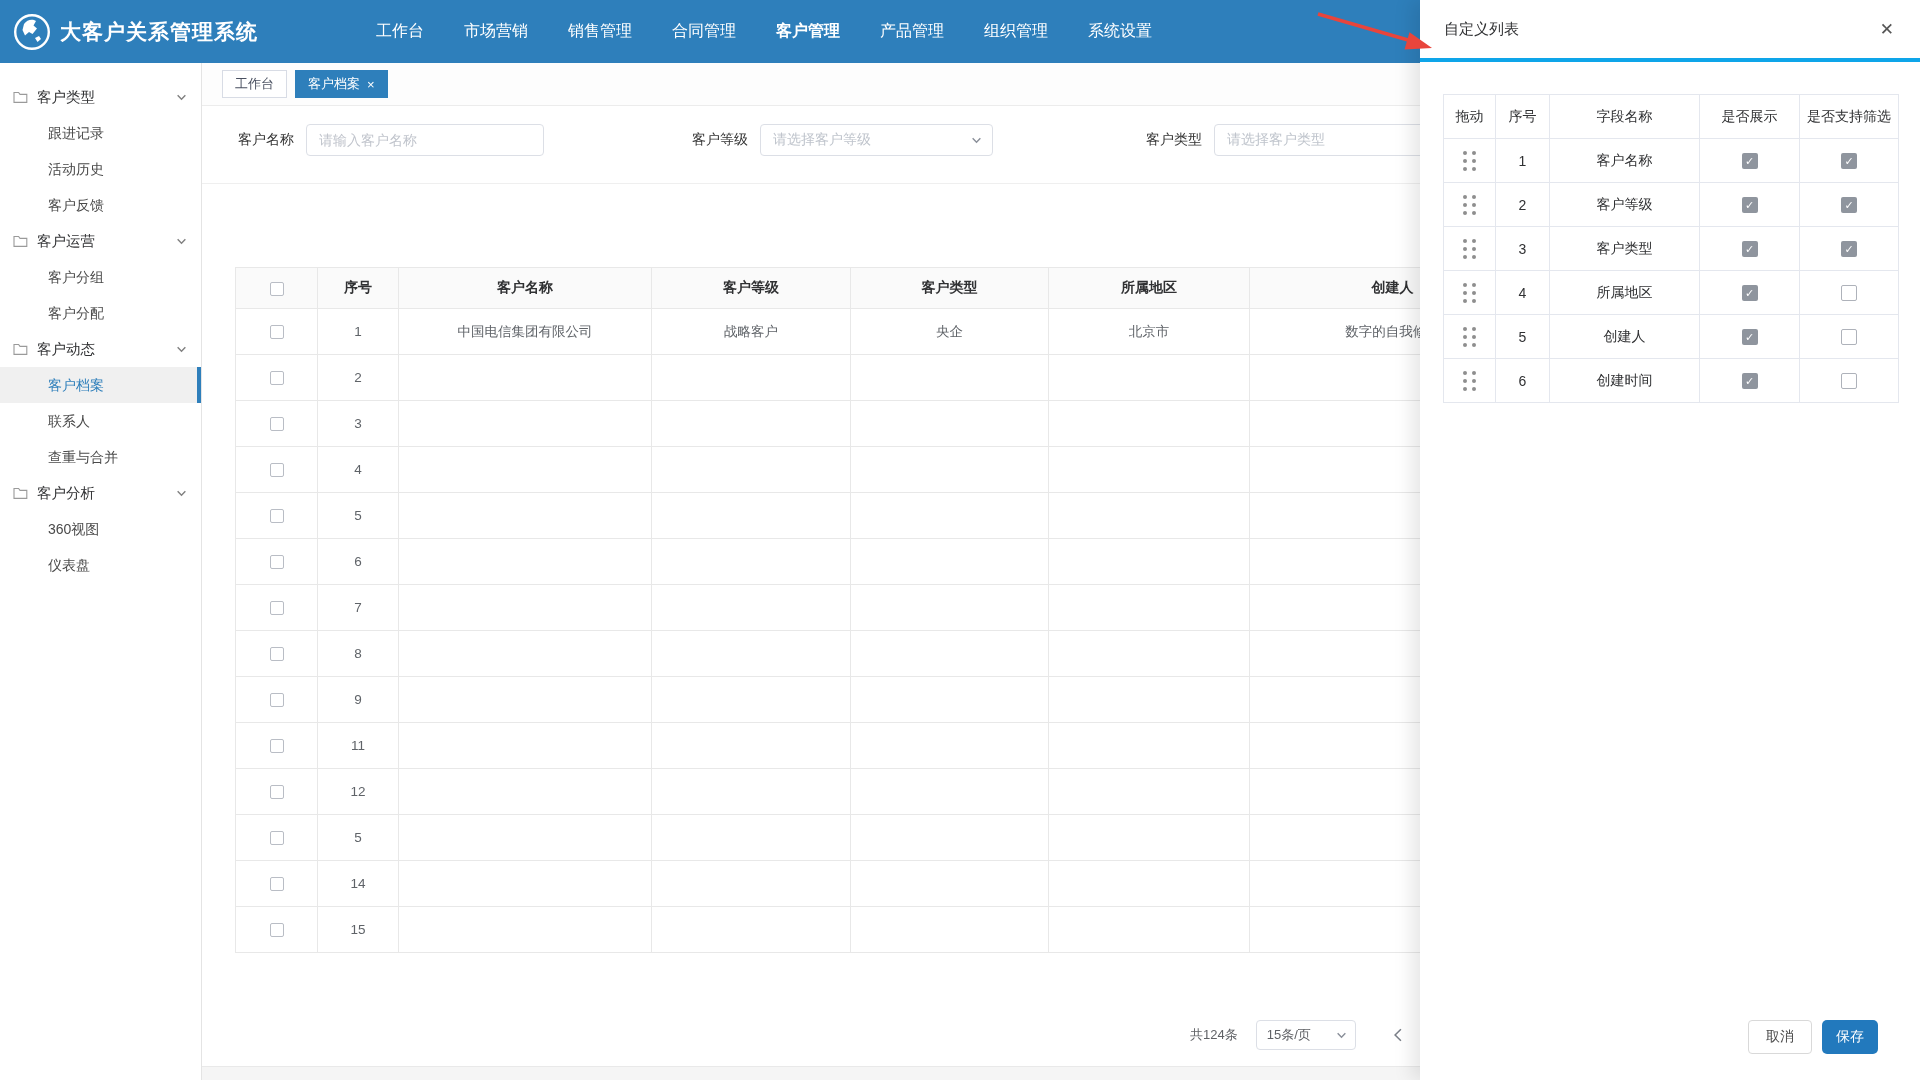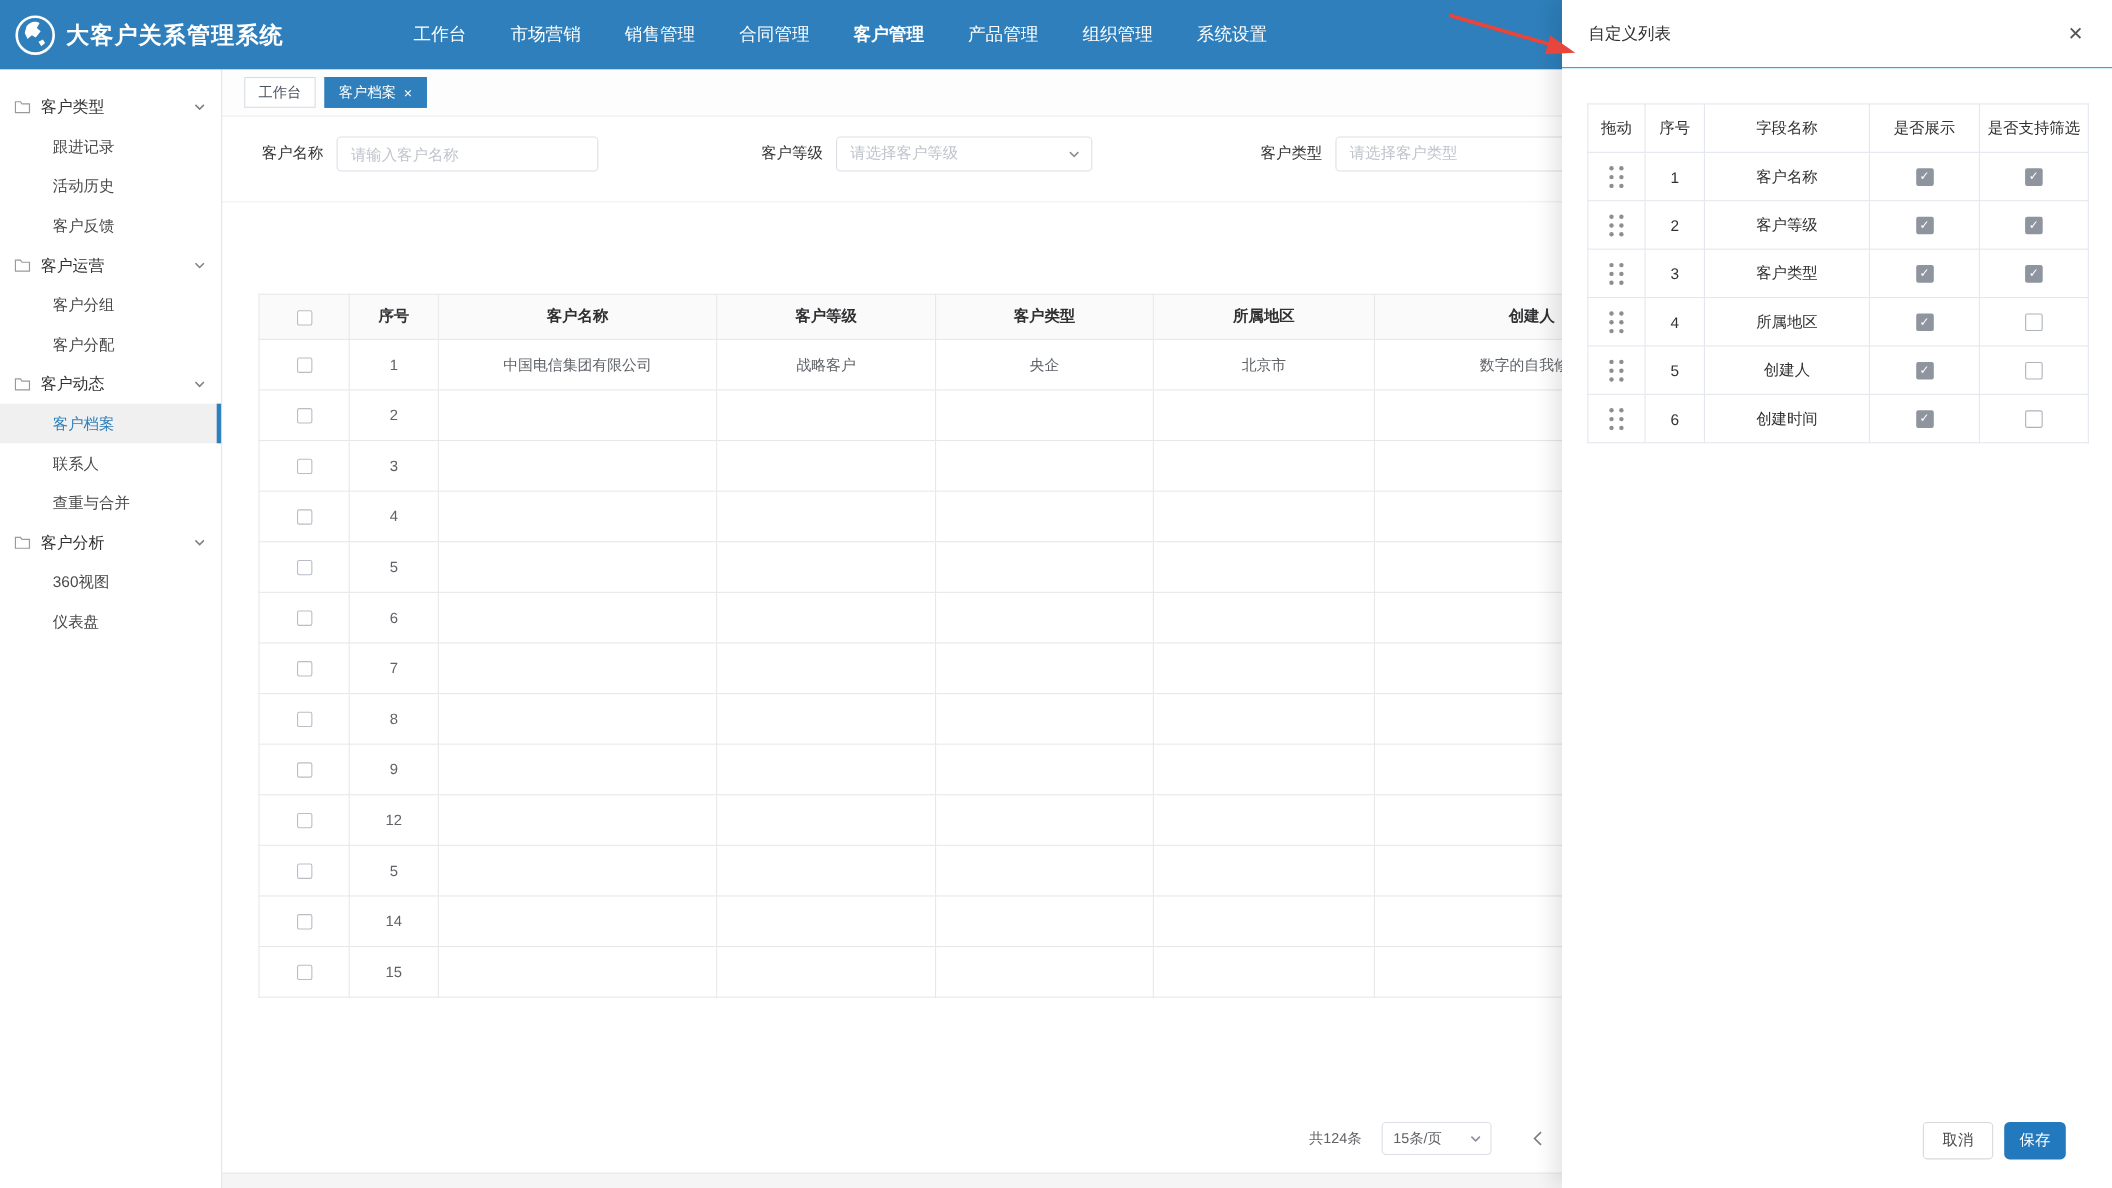--- a/index.html
+++ b/index.html
@@ -63,21 +63,21 @@
   .pagi-total { font-size:13px; color:#606266; white-space:nowrap; }
   .pagi-size { width:100px; height:30px; border:1px solid #dcdfe6; border-radius:4px;
     display:flex; align-items:center; justify-content:space-between;
     padding:0 8px 0 10px; font-size:13px; color:#606266; cursor:pointer; background:#fff; }
   .pagi-prev { margin-left:18px; color:#606266; cursor:pointer; display:flex; align-items:center; }
   .bottom-strip { position:absolute; left:0; bottom:0; width:100%; height:14px;
     background:#f5f5f5; border-top:1px solid #e9e9e9; }
   
   .drawer { position:absolute; top:0; right:0; width:500px; height:1080px;
     background:#fff; box-shadow:-8px 0 18px rgba(0,0,0,0.10); z-index:50; }
-  .drawer-header { height:62px; border-bottom:1px solid #0ea5e9; display:flex;
+  .drawer-header { height:62px; border-bottom:4px solid #0ea5e9; display:flex;
     align-items:center; justify-content:space-between; padding:0 26px 0 24px; }
   .drawer-title { font-size:15px; color:#303133; }
   .drawer-close { font-size:17px; color:#555; cursor:pointer; line-height:1; }
   .drawer-table { position:absolute; left:23px; top:94px; }
   table.dt { border-collapse:collapse; table-layout:fixed; width:455px; }
   table.dt th { height:44px; border:1px solid #e4e7ee; font-size:14px; font-weight:400;
     color:#303133; background:#fff; text-align:center; padding:0; }
   table.dt td { height:44px; border:1px solid #e4e7ee; font-size:14px; color:#303133;
     text-align:center; padding:0; }
   .drag { display:inline-grid; grid-template-columns:repeat(2,4px); gap:4px 5px;
@@ -308,20 +308,29 @@
             <td><span class="cb"></span></td>
             <td>9</td>
             <td></td>
             <td></td>
             <td></td>
             <td></td>
             <td></td>
           </tr>
           <tr>
             <td><span class="cb"></span></td>
+            <td>11</td>
+            <td></td>
+            <td></td>
+            <td></td>
+            <td></td>
+            <td></td>
+          </tr>
+          <tr>
+            <td><span class="cb"></span></td>
             <td>12</td>
             <td></td>
             <td></td>
             <td></td>
             <td></td>
             <td></td>
           </tr>
           <tr>
             <td><span class="cb"></span></td>
             <td>5</td>

